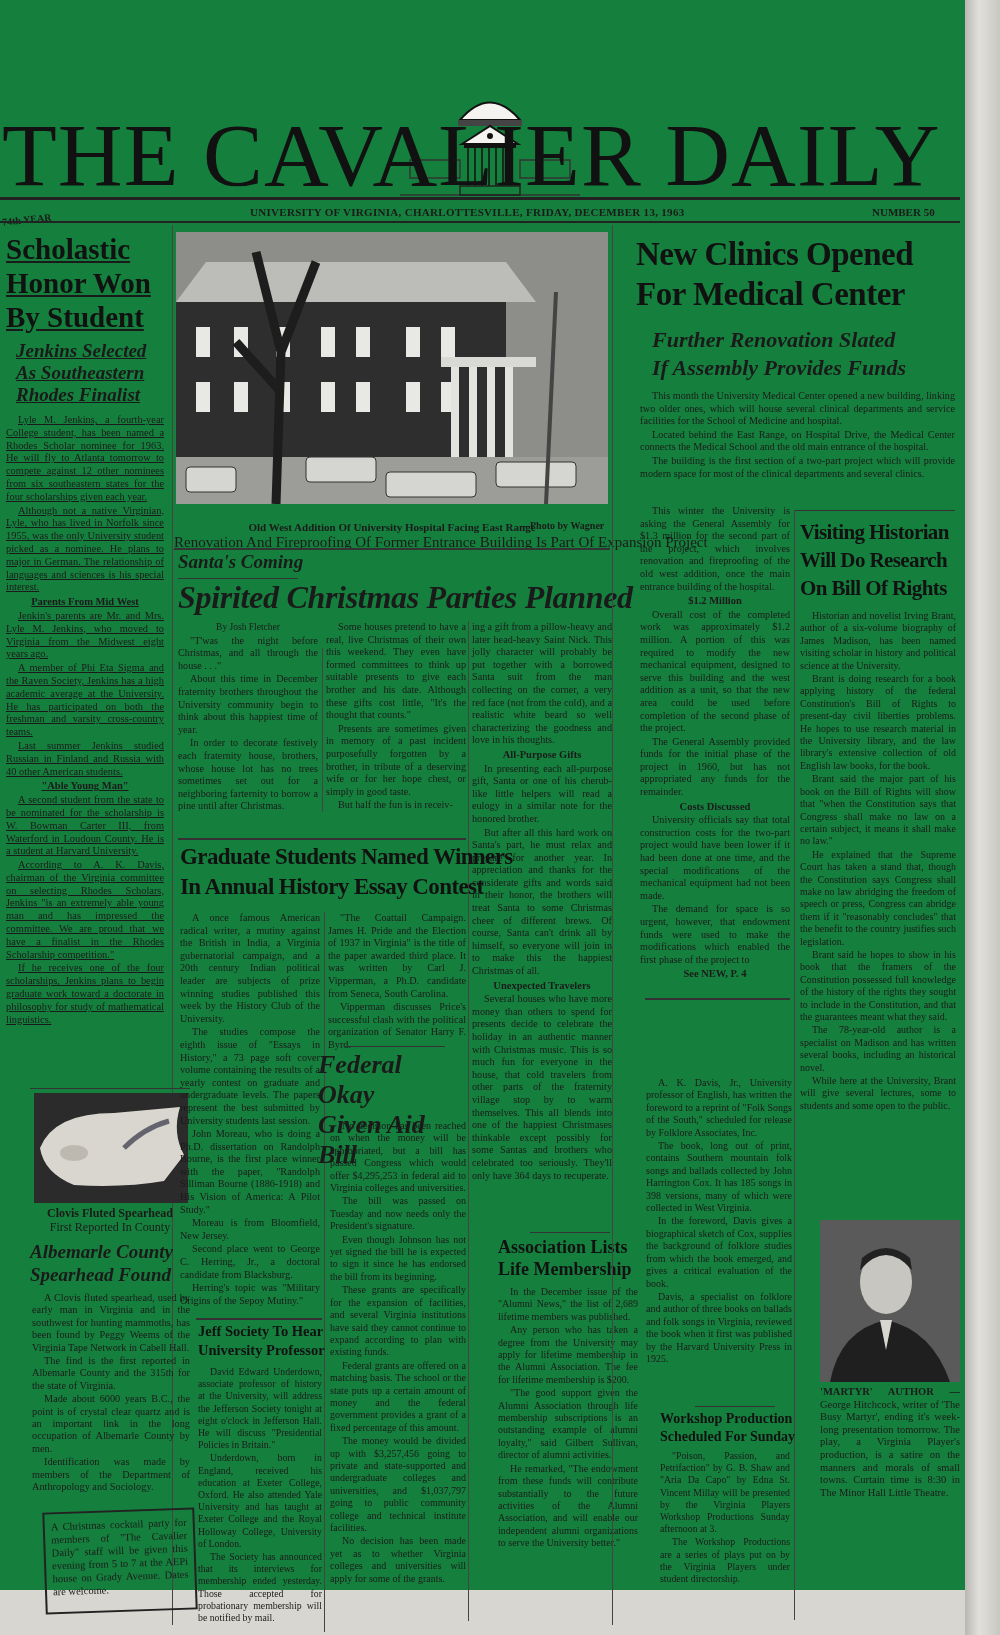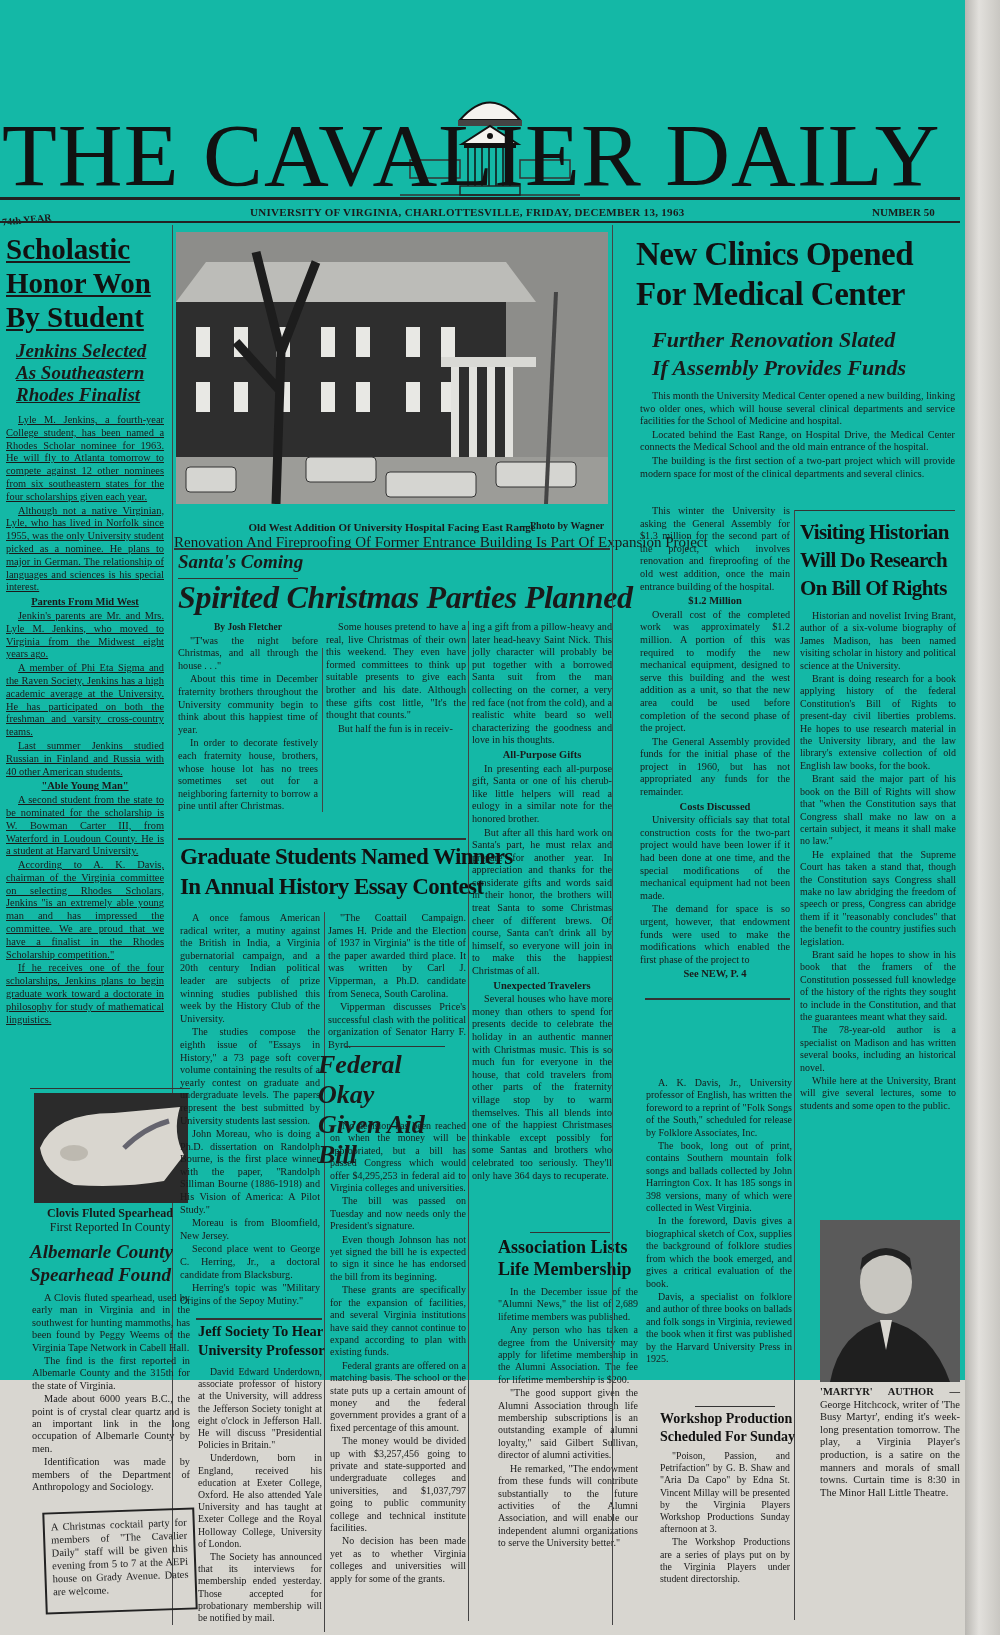--- a/index.html
+++ b/index.html
@@ -1,37 +1,37 @@
 <!DOCTYPE html>
 <html><head>
 <meta charset="utf-8">
 <style>
   * { box-sizing: border-box; margin: 0; padding: 0; }
   html, body { width: 1000px; height: 1635px; background: #d8d6d0; overflow: hidden; }
   body { font-family: "Liberation Serif", "DejaVu Serif", serif; color: #1a1a1a; position: relative; }
-  .page { position: absolute; left: 0; top: 0; width: 965px; height: 1380px; background: #14b8a6; }
+  .page { position: absolute; left: 0; top: 0; width: 965px; height: 1590px; background: #15803d; }
   .page-edge { position: absolute; left: 965px; top: 0; width: 35px; height: 1635px; background: linear-gradient(90deg, #b9b7b2, #e2e0dc 40%, #c9c7c2); }
   .abs { position: absolute; }
   .masthead { position: absolute; left: 0; top: 90px; width: 960px; height: 110px; }
   .mast-title { position: absolute; left: 2px; top: 22px; font-family: "Liberation Serif", serif; font-size: 88px; letter-spacing: 1px; line-height: 1; white-space: nowrap; color: #111; transform: scaleX(1.02); transform-origin: left; }
   .rotunda { position: absolute; left: 390px; top: 0px; width: 200px; height: 110px; }
   .rule-thick { position: absolute; height: 3px; background: #222; }
   .dateline { position: absolute; top: 206px; left: 250px; font-size: 11px; font-weight: bold; letter-spacing: 0.3px; white-space: nowrap; }
   .number { position: absolute; top: 206px; left: 872px; font-size: 11px; font-weight: bold; white-space: nowrap; }
   .year { position: absolute; top: 214px; left: 2px; font-size: 10px; font-weight: bold; white-space: nowrap; transform: rotate(-6deg); }
   .col { position: absolute; font-size: 10.2px; line-height: 12.6px; text-align: justify; hyphens: auto; }
   .col p { text-indent: 12px; margin-bottom: 1px; }
   .subhead { text-align: center; font-weight: bold; font-size: 10.5px; margin: 2px 0; text-indent: 0 !important; }
   .hl-bold { font-family: "Liberation Serif", serif; font-weight: bold; color: #111; line-height: 1.05; }
   .hl-italic { font-family: "Liberation Serif", serif; font-style: italic; font-weight: bold; line-height: 1.1; }
   .vline { position: absolute; width: 1px; background: #444; }
   .hline { position: absolute; height: 1px; background: #333; }
   .photo { position: absolute; overflow: hidden; }
   .caption-bold { font-weight: bold; font-size: 11px; text-align: center; }
-  .byline { text-align: center; font-weight: bold; font-size: 9.5px; text-indent: 0 !important; }
+  .byline { text-align: center; font-weight: normal; font-size: 9.5px; text-indent: 0 !important; }
   .boxed { position: absolute; border: 2px solid #222; padding: 6px 6px; font-size: 10.5px; line-height: 13px; text-align: justify; }
   .credit { position: absolute; font-size: 10px; font-weight: bold; margin-top: 15px; }
 </style>
 </head>
 <body>
 
 <div class="page">
 
   <div class="masthead">
     <svg class="rotunda" viewBox="0 0 200 110" width="200" height="110">
@@ -165,20 +165,21 @@
 
   <div class="col" style="left:178px; top:621px; width:140px;">
     <p class="byline">By Josh Fletcher</p>
     <p>"T'was the night before Christmas, and all through the house . . ."</p>
     <p>About this time in December fraternity brothers throughout the University community begin to think about this happiest time of year.</p>
     <p>In order to decorate festively each fraternity house, brothers, whose house lot has no trees sometimes set out for a neighboring farternity to borrow a pine until after Christmas.</p>
   </div>
   <div class="vline" style="left:322px; top:648px; height:164px;"></div>
   <div class="col" style="left:326px; top:621px; width:140px;">
     <p>Some houses pretend to have a real, live Christmas of their own this weekend. They even have formed committees to think up suitable presents to give each brother and his date. Although these gifts cost little, "It's the thought that counts."</p>
+    <p>Presents are sometimes given in memory of a past incident purposefully forgotten by a brother, in tribute of a deserving wife or for her hope chest, or simply in good taste.</p>
     <p>But half the fun is in receiv-</p>
   </div>
   <div class="vline" style="left:468px; top:621px; height:1000px;"></div>
   <div class="col" style="left:472px; top:621px; width:140px;">
     <p style="text-indent:0;">ing a gift from a pillow-heavy and later head-heavy Saint Nick. This jolly character will probably be put together with a borrowed Santa suit from the man collecting on the corner, a very red face (not from the cold), and a realistic white beard so well characterizing the goodness and love in his thoughts.</p>
     <p class="subhead">All-Purpose Gifts</p>
     <p>In presenting each all-purpose gift, Santa or one of his cherub-like little helpers will read a eulogy in a similar note for the honored brother.</p>
     <p>But after all this hard work on Santa's part, he must relax and prepare for another year. In appreciation and thanks for the considerate gifts and words said in their honor, the brothers will treat Santa to some Christmas cheer of different brews. Of course, Santa can't drink all by himself, so everyone will join in to make this the happiest Christmas of all.</p>
     <p class="subhead">Unexpected Travelers</p>
     <p>Several houses who have more money than others to spend for presents decide to celebrate the holiday in an authentic manner with Christmas music. This is so much fun for everyone in the house, that cold travelers from other parts of the fraternity village stop by to warm themselves. This all blends into one of the happiest Christmases thinkable except possibly for some Santas and brothers who celebrated too seriously. They'll only have 364 days to recuperate.</p>

